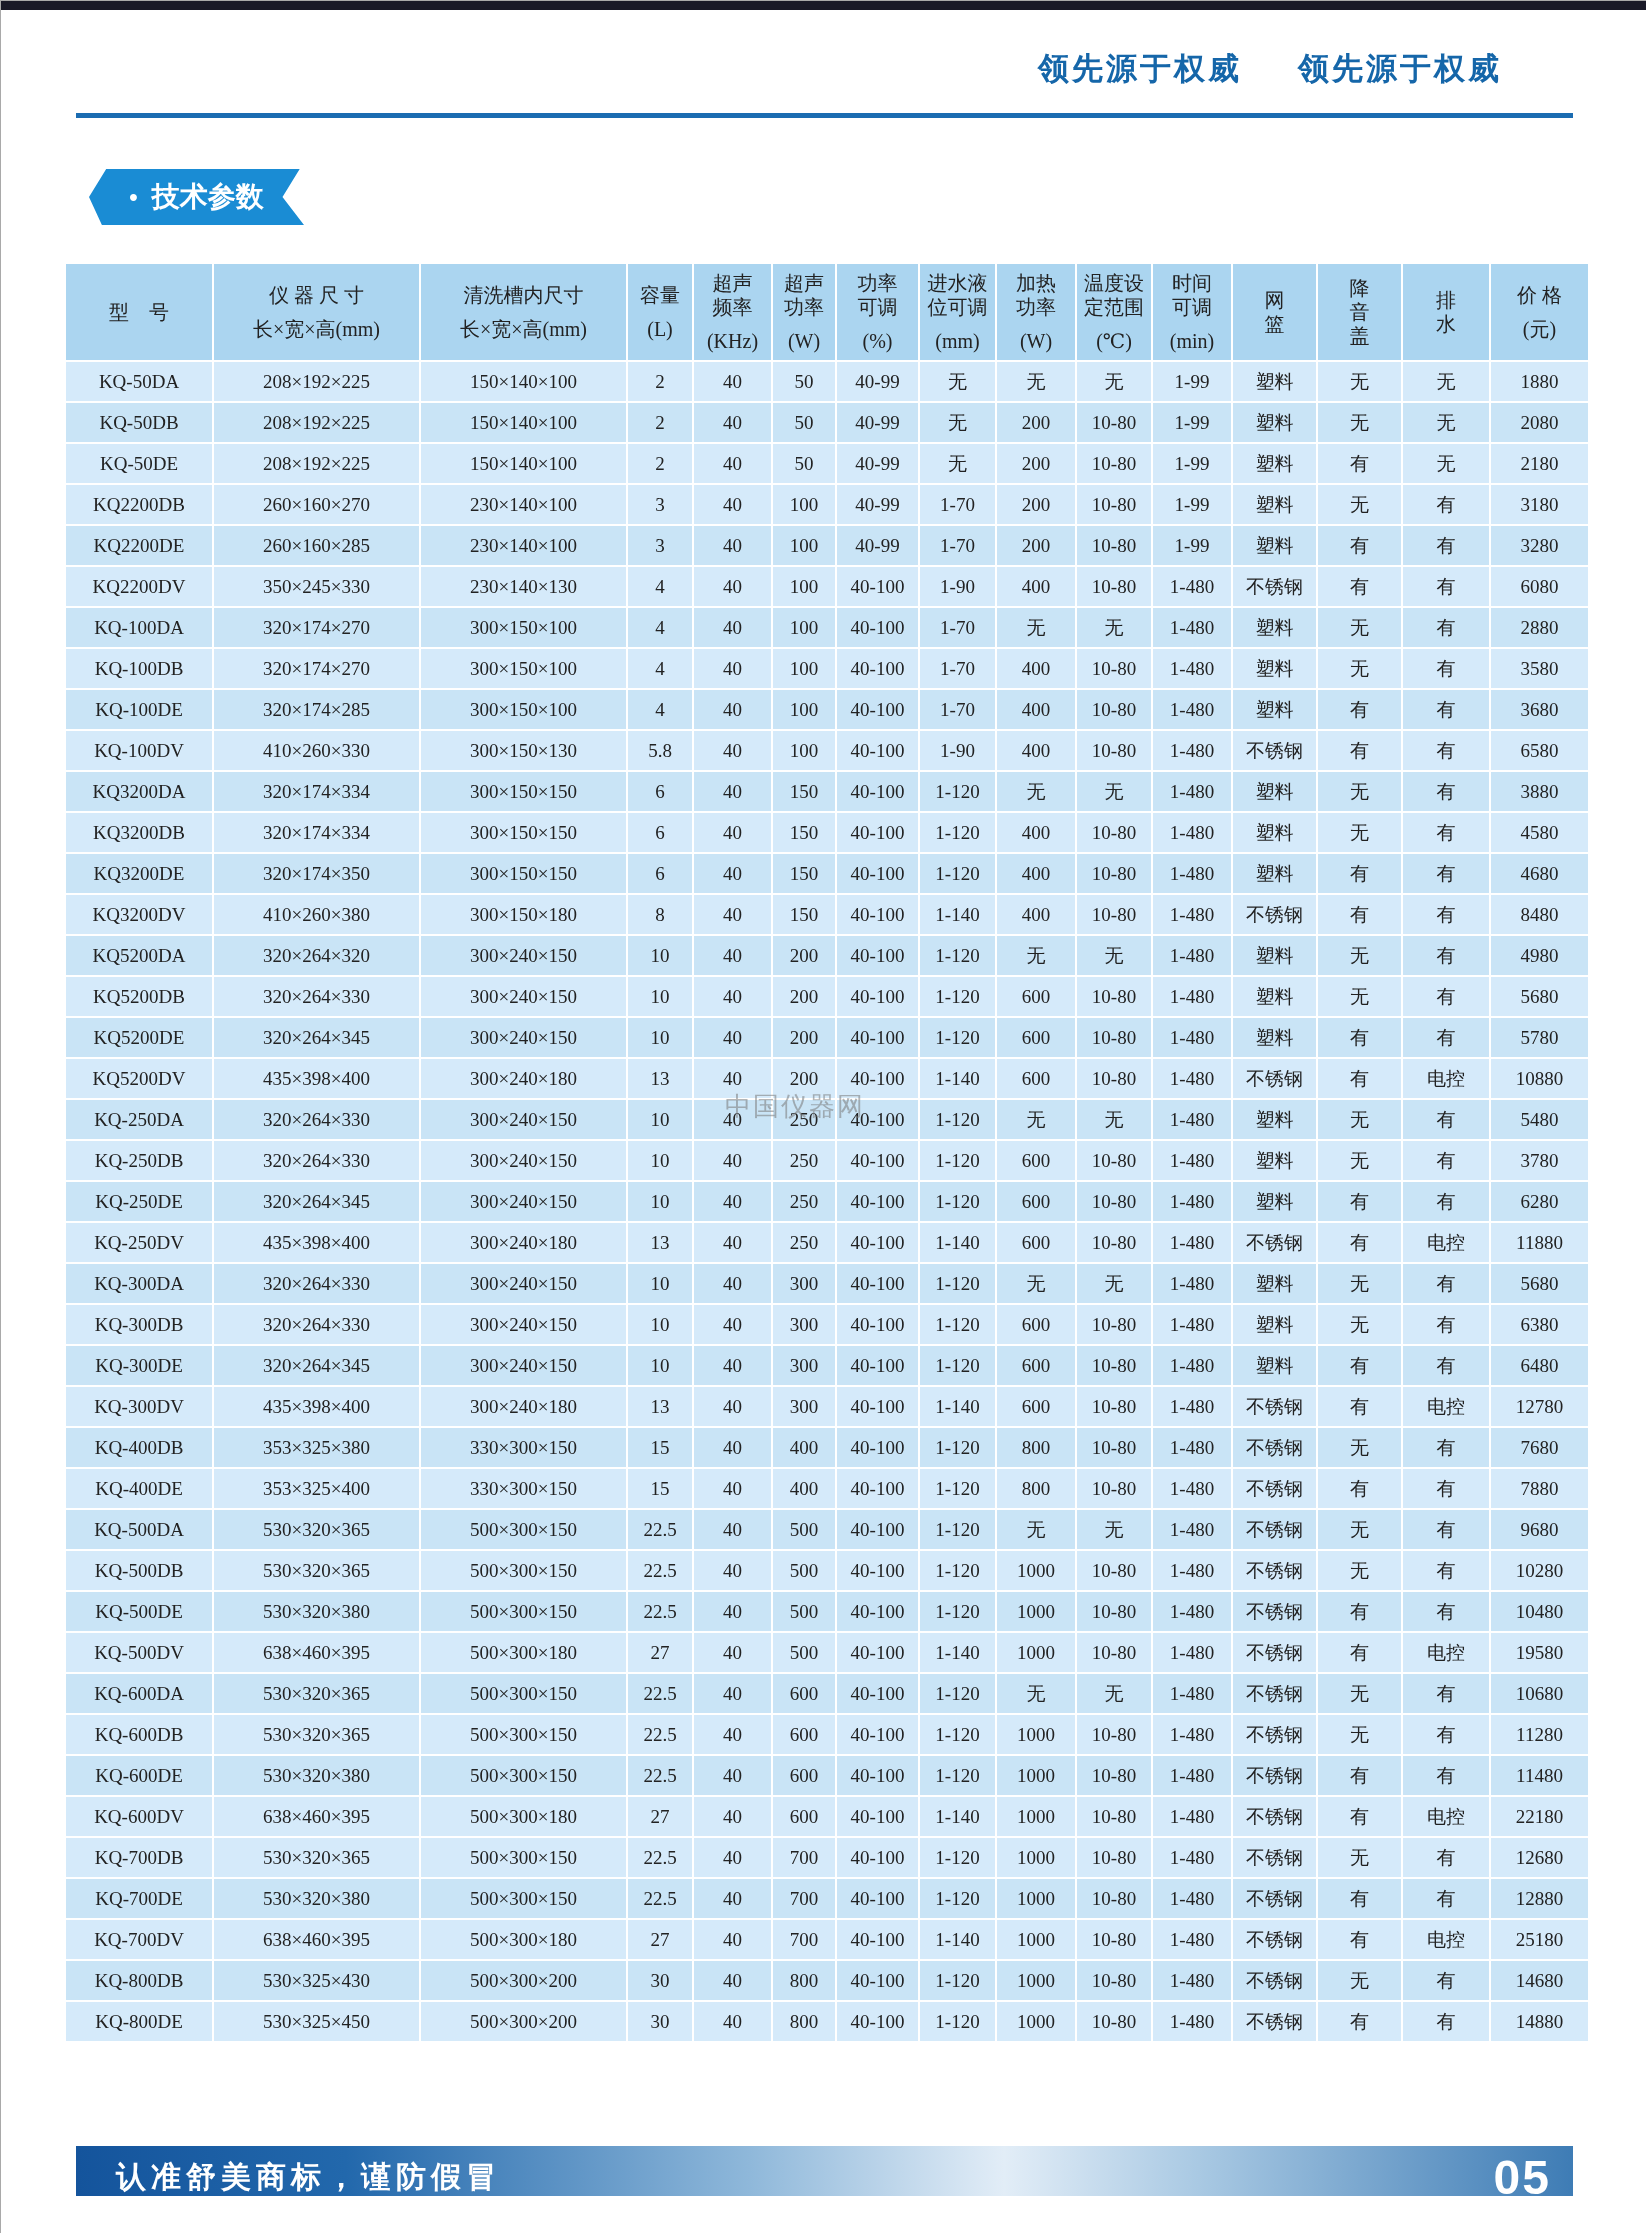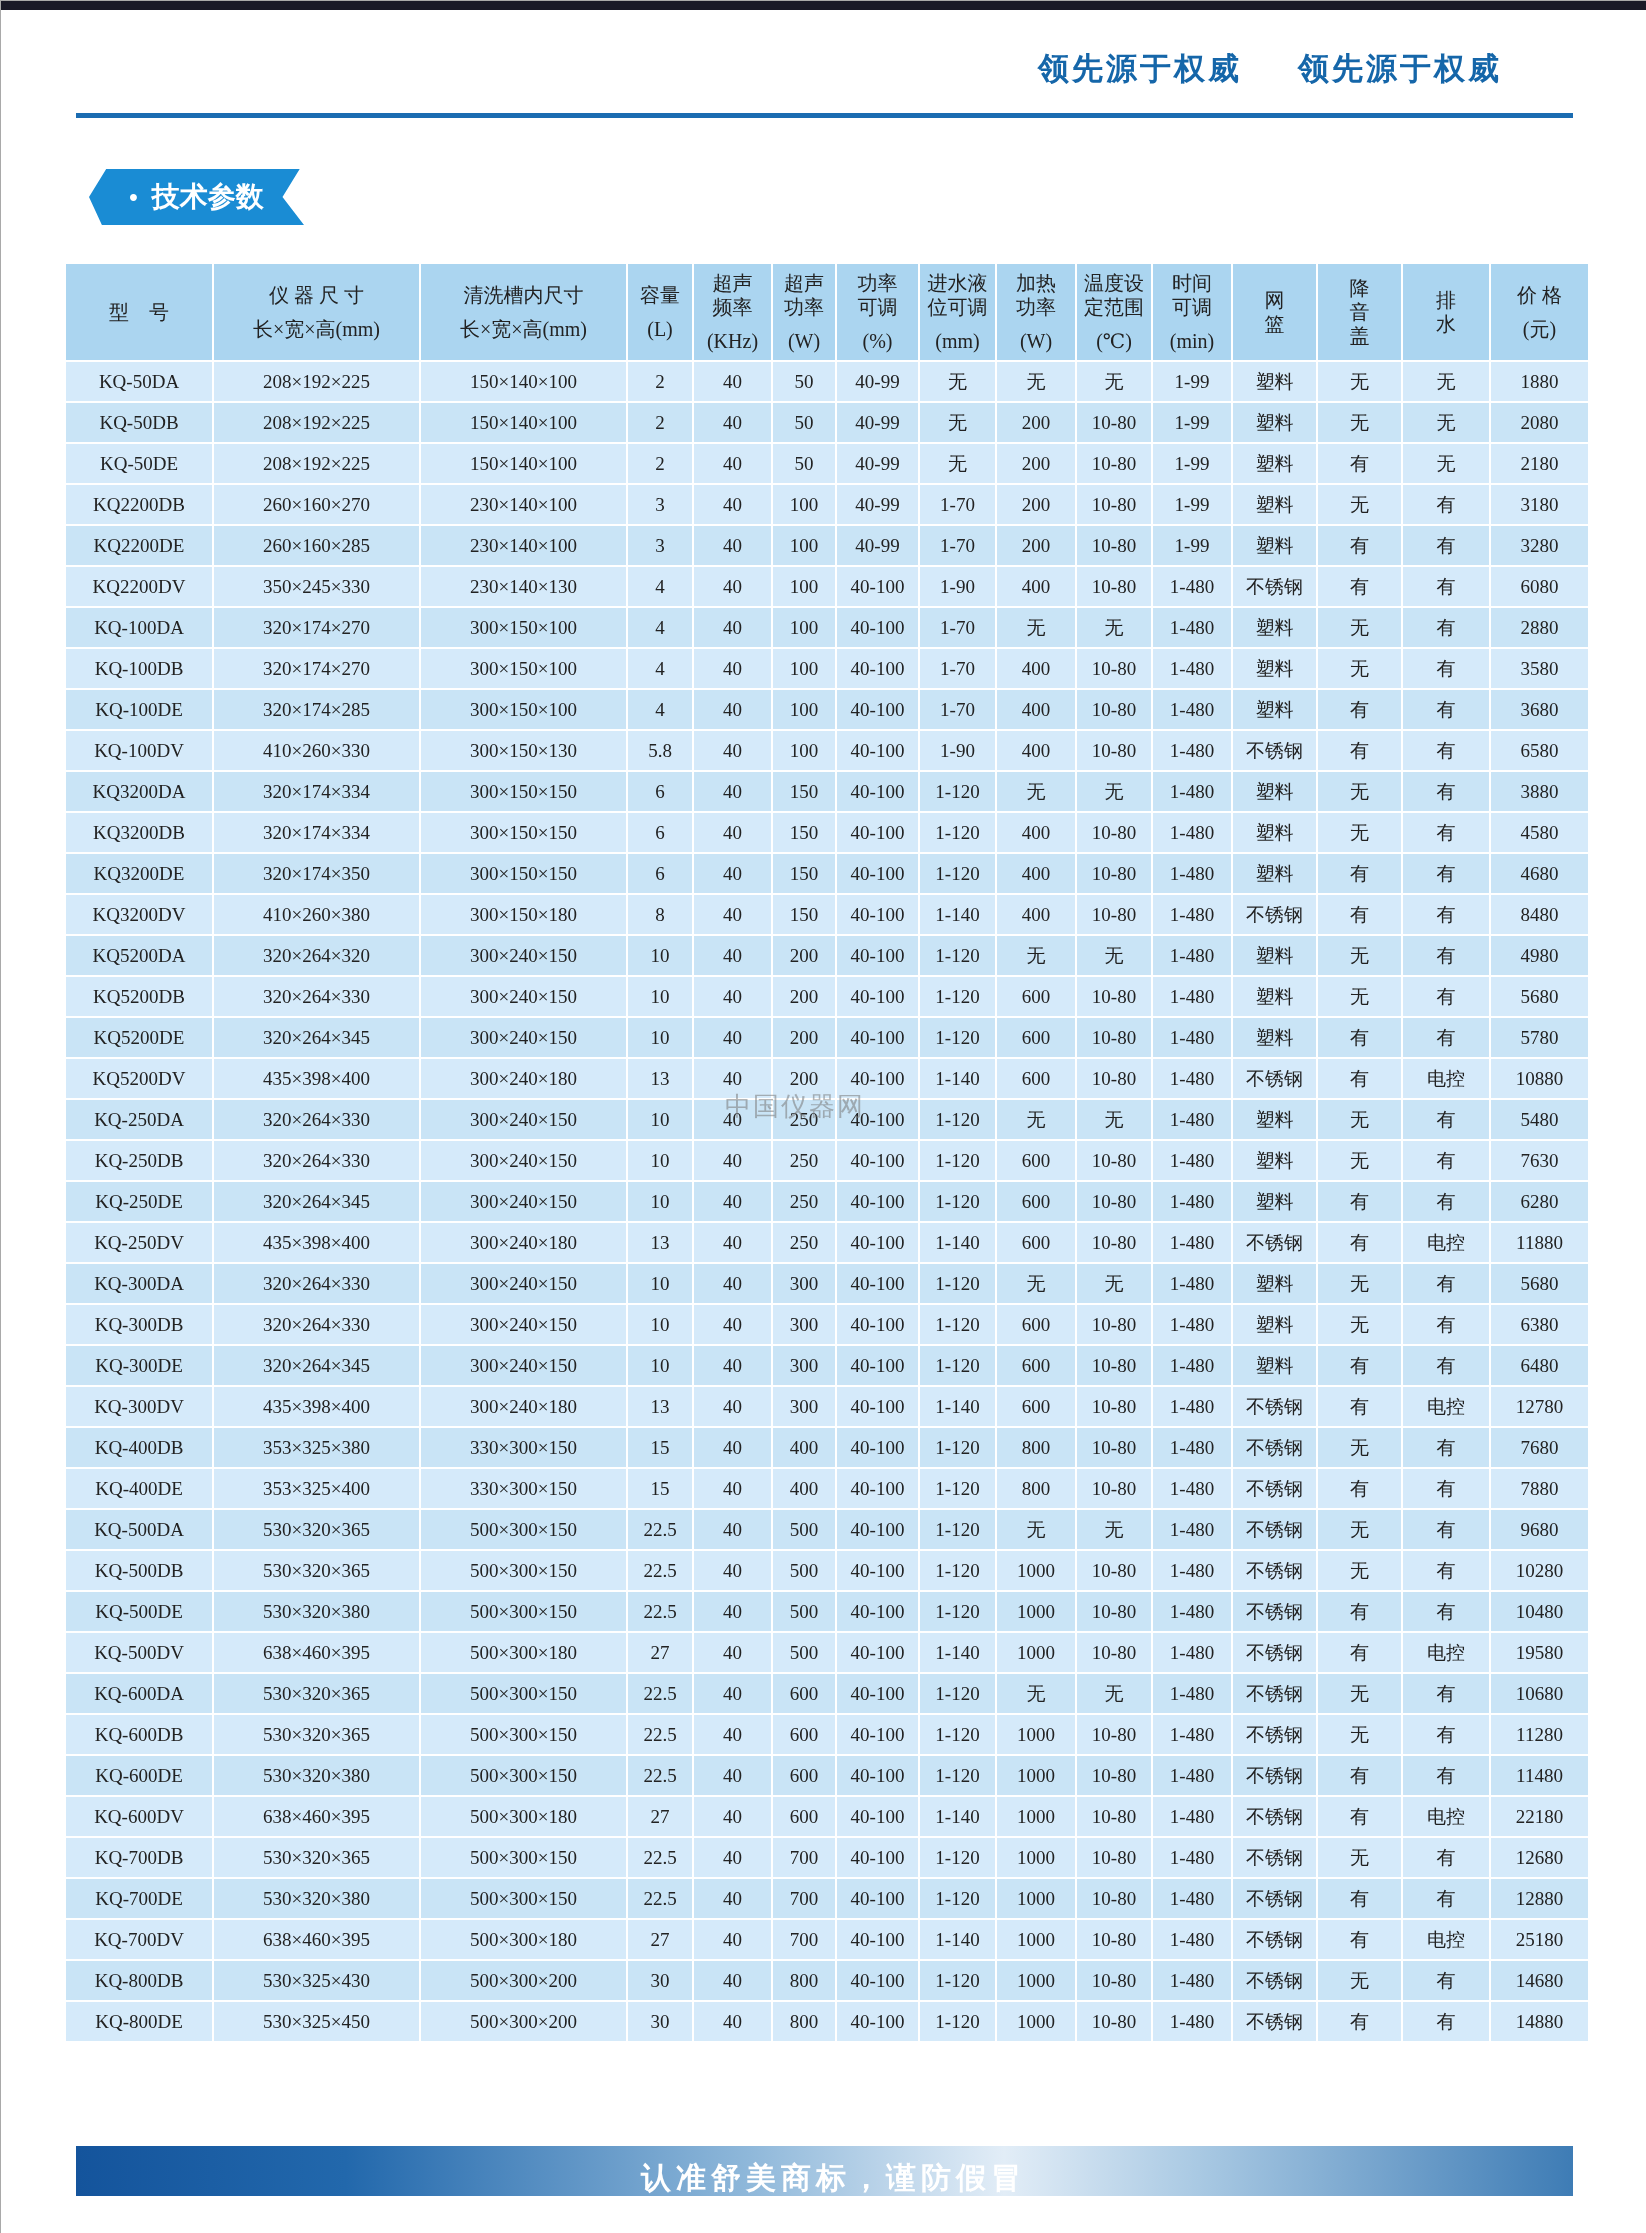--- a/index.html
+++ b/index.html
@@ -47,21 +47,21 @@
   .watermark {
     position:absolute; top:1088px; left:724px;
     font-family:"Liberation Sans","DejaVu Sans",sans-serif;
     font-size:26px; color:rgba(120,120,120,0.55); letter-spacing:2px;
   }
   .footer {
     position:absolute; top:2145px; left:75px; width:1497px; height:50px;
     background:linear-gradient(90deg,#14549c 0%,#2268ac 18%,#8fb8da 45%,#e2edf7 62%,#a9c9e3 75%,#3e7cb5 100%);
     display:flex; align-items:center; justify-content:space-between;
     padding:12px 22px 0 40px; box-sizing:border-box;
-    color:#ffffff; font-family:"Liberation Sans","DejaVu Sans",sans-serif; font-weight:bold;flex-direction:column;
+    color:#ffffff; font-family:"Liberation Sans","DejaVu Sans",sans-serif; font-weight:bold;
   }
   .footer .note { font-size:30px; letter-spacing:5px; }
   .footer .pageno { font-size:48px; letter-spacing:2px; }
 </style>
 </head>
 <body>
 
 <div class="topbar"></div>
 
 <div class="slogan">
@@ -497,21 +497,21 @@
           <td>40</td>
           <td>250</td>
           <td>40-100</td>
           <td>1-120</td>
           <td>600</td>
           <td>10-80</td>
           <td>1-480</td>
           <td>塑料</td>
           <td>无</td>
           <td>有</td>
-          <td>7630</td>
+          <td>3780</td>
         </tr>
         <tr class="even">
           <td>KQ-250DE</td>
           <td>320×264×345</td>
           <td>300×240×150</td>
           <td>10</td>
           <td>40</td>
           <td>250</td>
           <td>40-100</td>
           <td>1-120</td>

